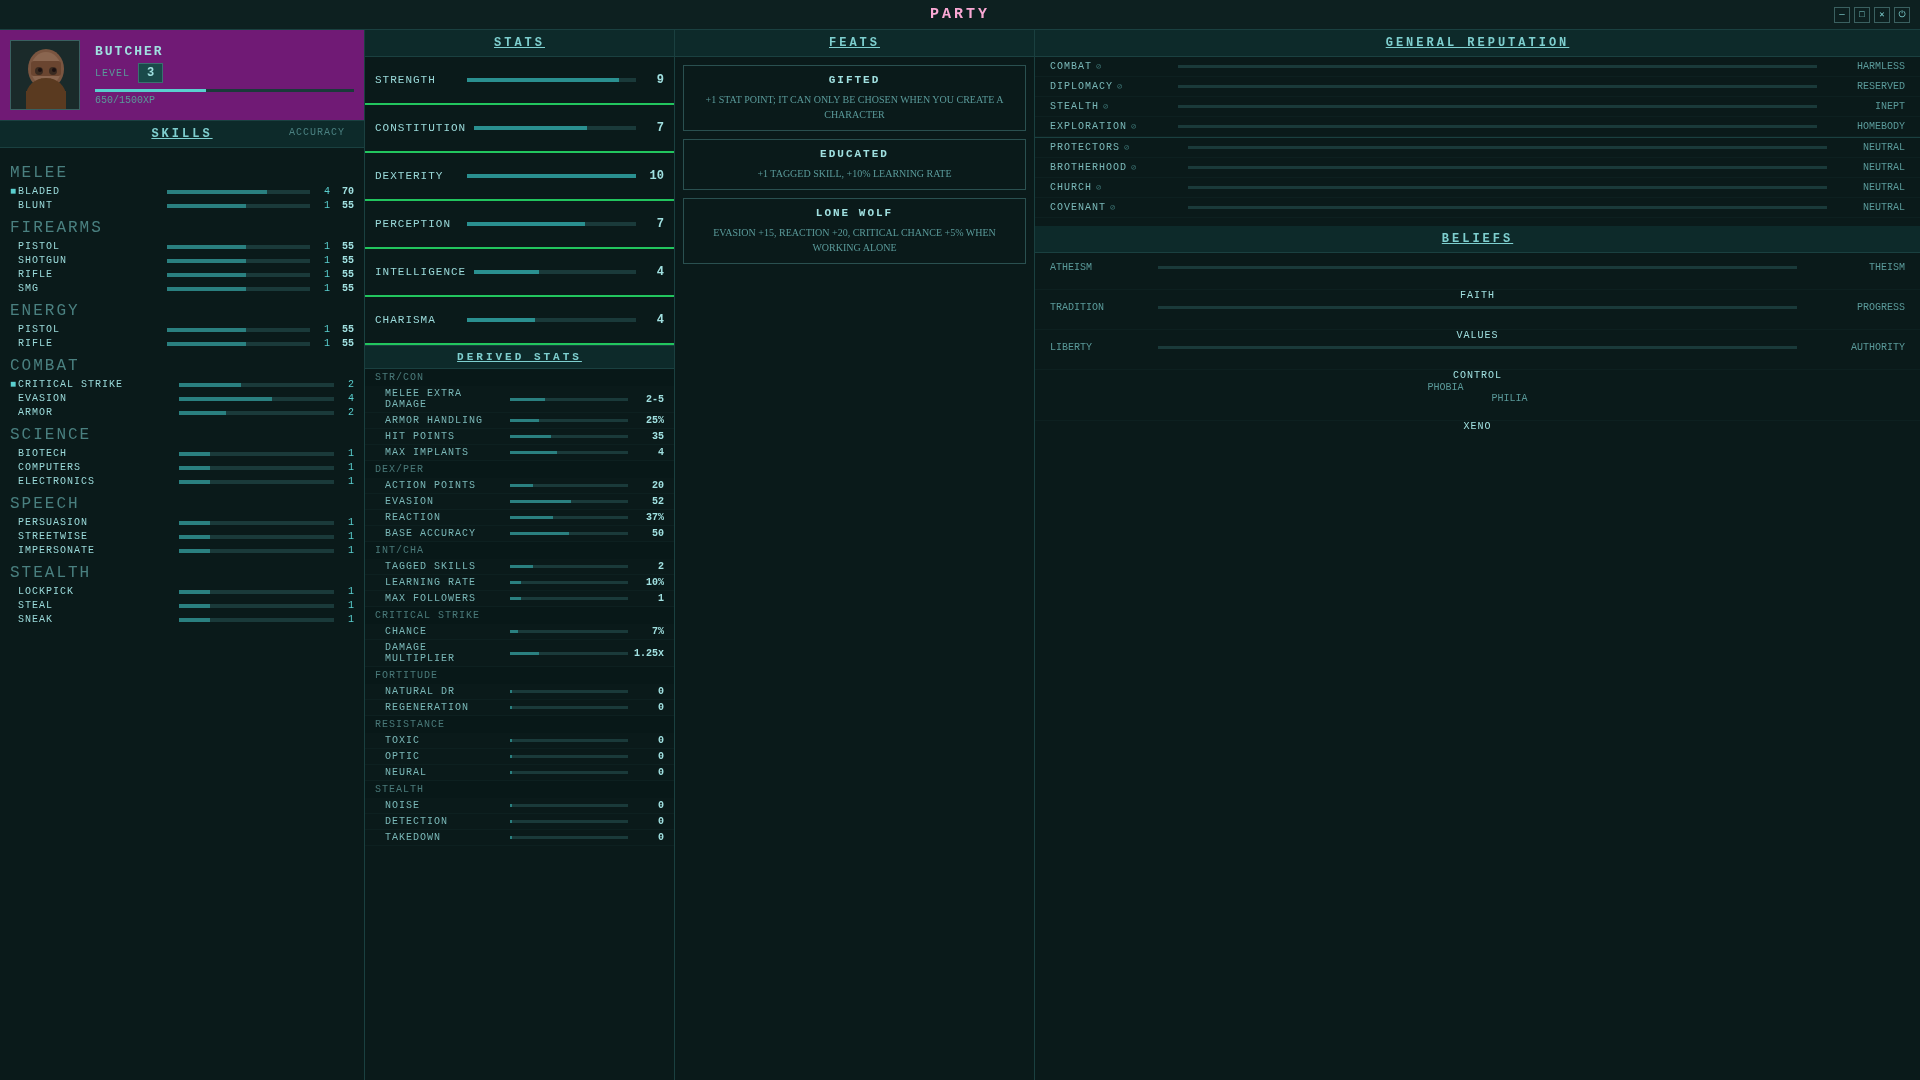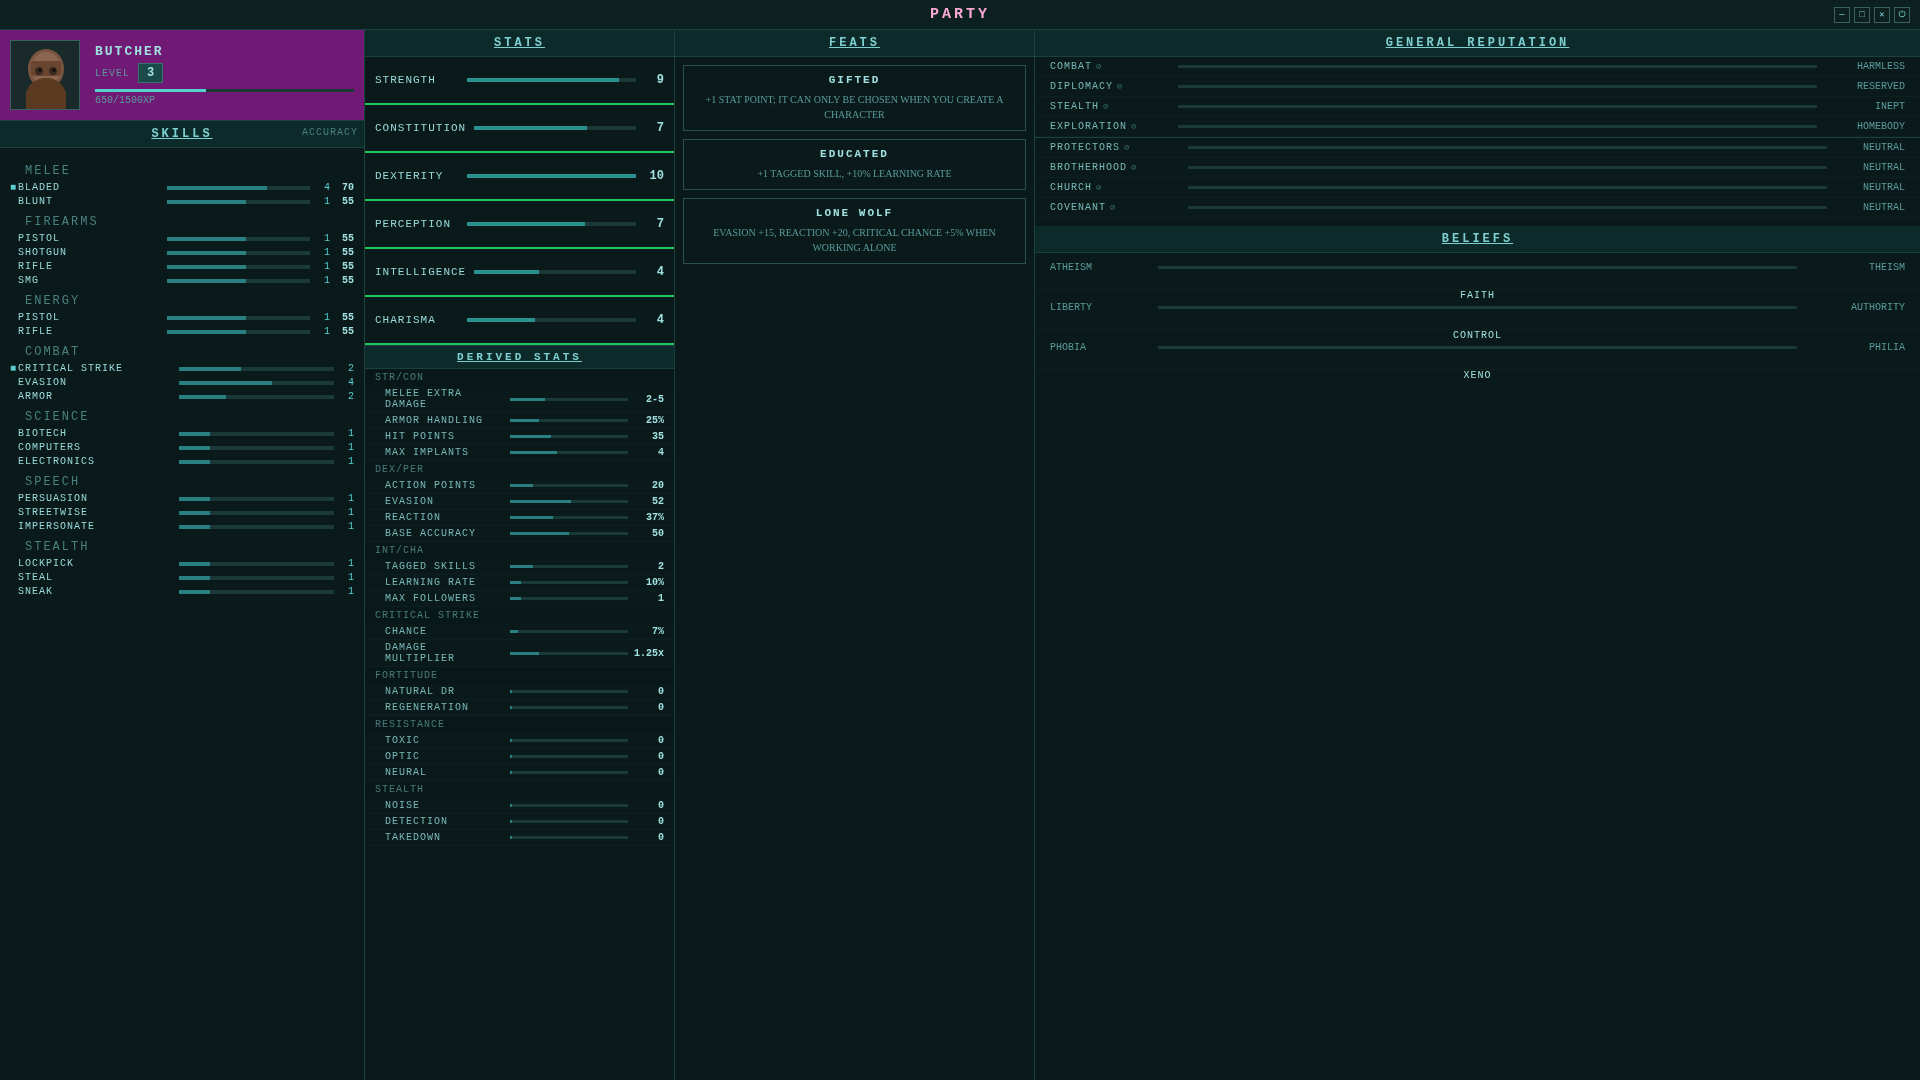--- a/index.html
+++ b/index.html
@@ -128,25 +128,24 @@
       font-weight: bold;
       text-decoration: underline;
     }
     .skills-list {
       flex: 1;
       overflow-y: auto;
       padding: 8px 10px;
     }
     .skill-category {
       color: #4a8080;
-      font-size: 12px;
+      font-size: 16px;
       letter-spacing: 2px;
       margin-top: 8px;
       margin-bottom: 4px;
-      margin-left: 15px;
     }
     .skill-row {
       display: flex;
       align-items: center;
       margin-bottom: 3px;
     }
     .skill-tagged {
       color: #5acfcf;
       width: 8px;
       font-size: 10px;
@@ -445,21 +444,21 @@
           <div class="xp-bar-bg">
             <div class="xp-bar-fill" style="width:43%"></div>
           </div>
           <div class="xp-text">650/1500XP</div>
         </div>
       </div>
     </div>
 
     <div class="skills-header" style="position: relative;">
       <span class="section-title">SKILLS</span>
-      <span style="position:absolute;right:6px;color:#4a8080;font-size:10px;letter-spacing:1px;">ACCURACY</span>
+      <span style="position:absolute;right:19px;color:#4a8080;font-size:10px;letter-spacing:1px;">ACCURACY</span>
     </div>
 
     <div class="skills-list" id="skills-container">
     <div class="skill-category">MELEE</div>
         <div class="skill-row">
           <span class="skill-tagged">■</span>
           <span class="skill-name">BLADED</span>
           <div class="skill-bar-bg">
             <div class="skill-bar-fill" style="width: 70%;"></div>
           </div>
@@ -924,28 +923,36 @@
           <div class="belief-group" style="margin-bottom: 8px;">
             <div class="belief-row" style="padding-bottom: 16px;">
               <span class="belief-left">ATHEISM</span>
               <div class="belief-bar-bg"></div>
               <span class="belief-center-label">FAITH</span>
               <span class="belief-right">THEISM</span>
             </div>
           </div>
           <div class="belief-group" style="margin-bottom: 8px;">
             <div class="belief-row" style="padding-bottom: 16px;">
+              <span class="belief-left">TRADITION</span>
+              <div class="belief-bar-bg"></div>
+              <span class="belief-center-label">VALUES</span>
+              <span class="belief-right">PROGRESS</span>
+            </div>
+          </div>
+          <div class="belief-group" style="margin-bottom: 8px;">
+            <div class="belief-row" style="padding-bottom: 16px;">
               <span class="belief-left">LIBERTY</span>
               <div class="belief-bar-bg"></div>
               <span class="belief-center-label">CONTROL</span>
               <span class="belief-right">AUTHORITY</span>
             </div>
           </div>
           <div class="belief-group" style="margin-bottom: 8px;">
-            <div class="belief-row" style="padding-bottom: 16px;">
+            <div class="belief-row" style="padding-bottom: 16px; flex-direction: column;">
               <span class="belief-left">PHOBIA</span>
               <div class="belief-bar-bg"></div>
               <span class="belief-center-label">XENO</span>
               <span class="belief-right">PHILIA</span>
             </div>
           </div>
         </div>
     </div>
 
   </div>

